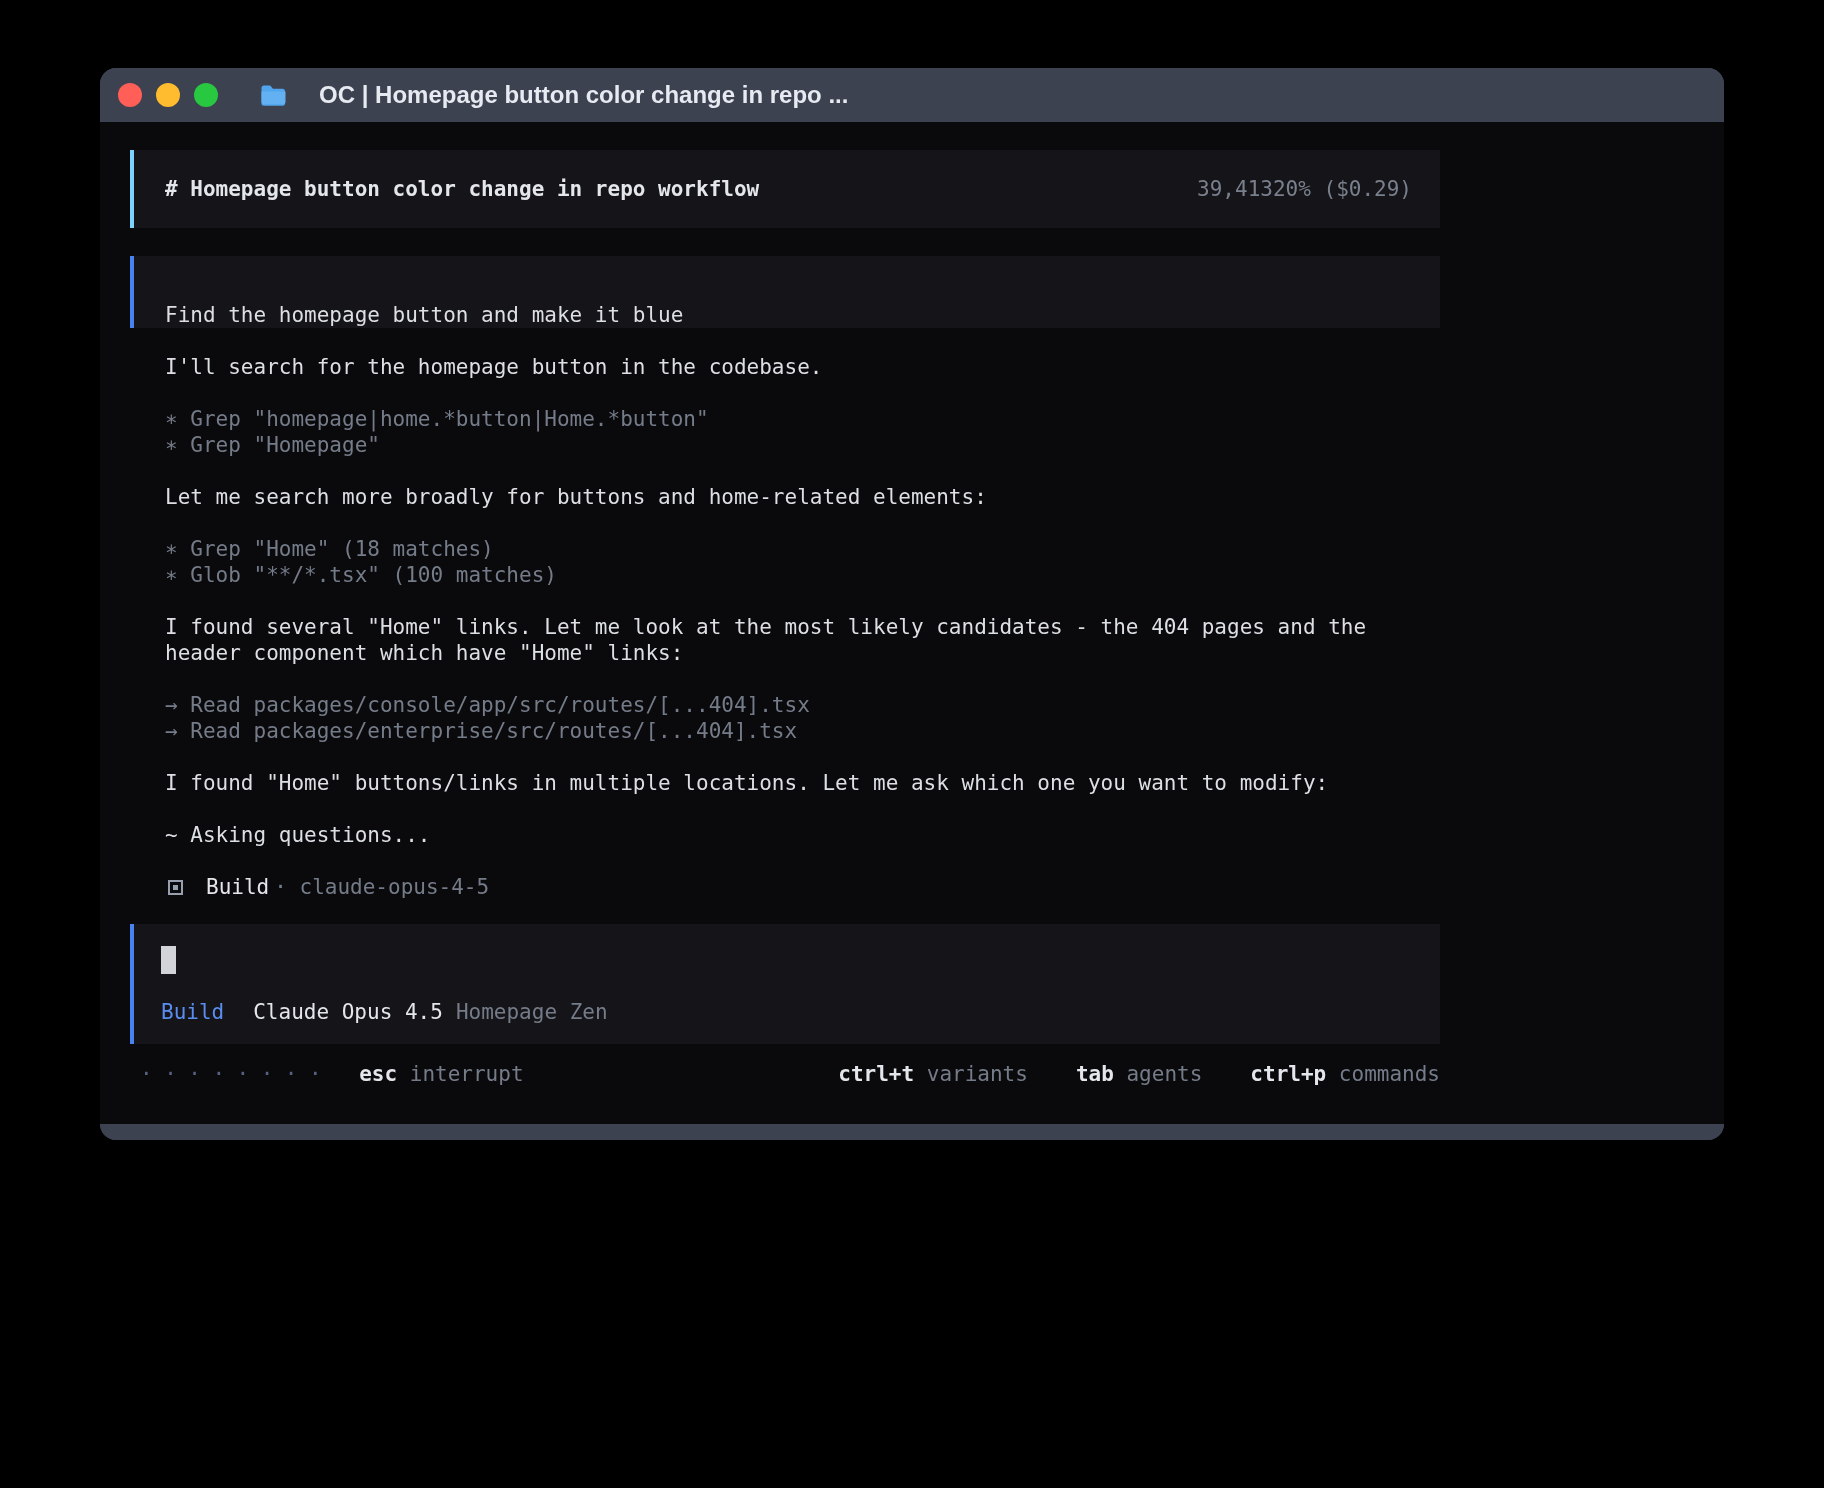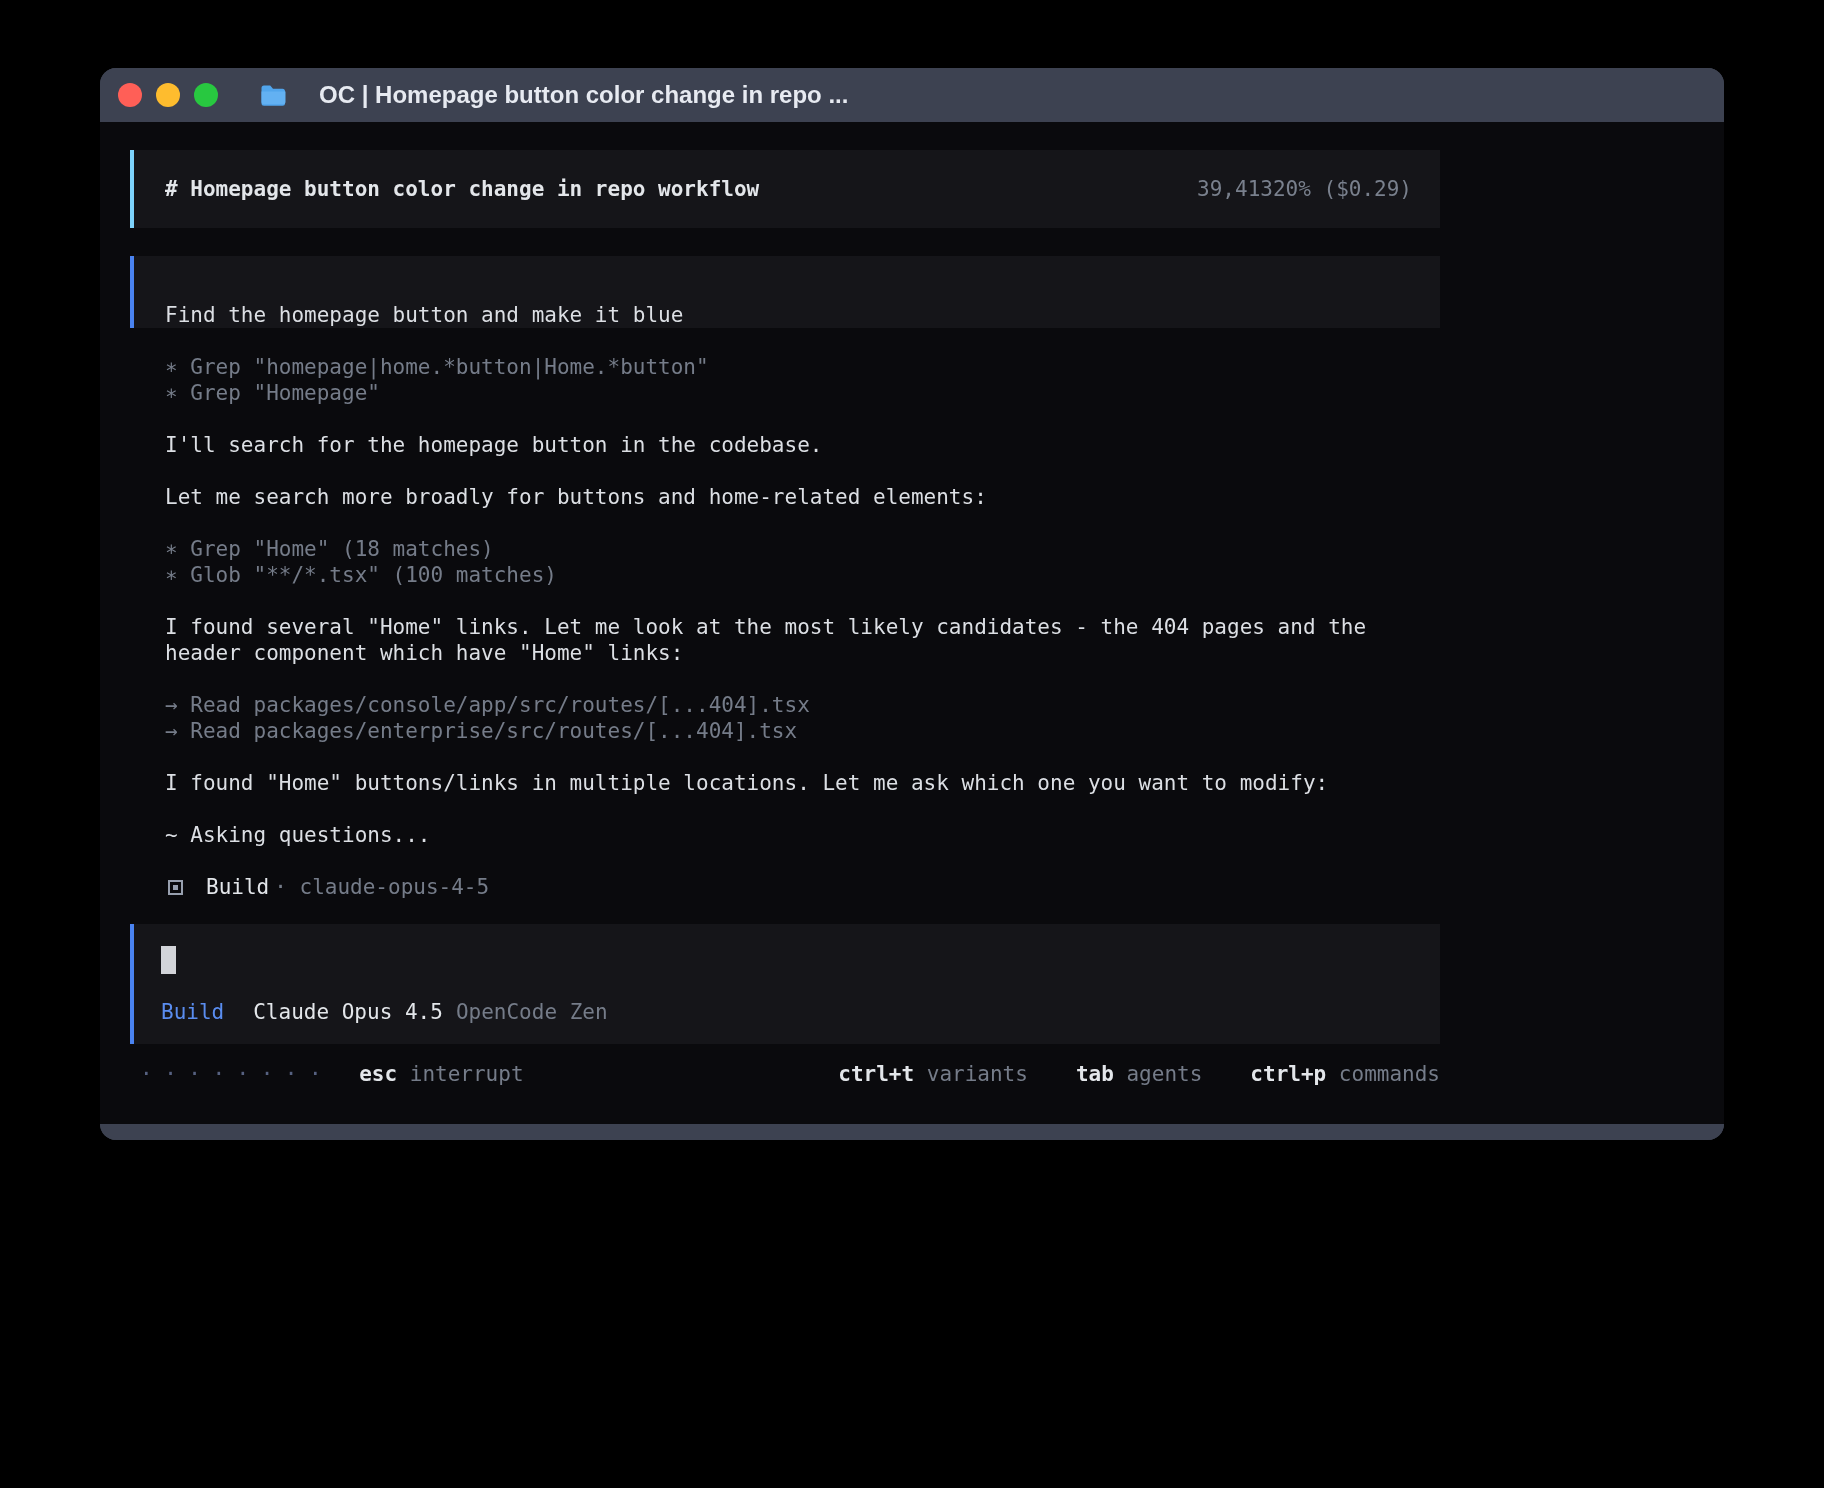--- a/index.html
+++ b/index.html
@@ -122,26 +122,26 @@
       </span>
     </div>
 
     <div class="panel user-panel">
       <span>Find the homepage button and make it blue</span>
     </div>
 
     <div class="transcript">
 
       <div class="block">
+        <div class="line text-line">I'll search for the homepage button in the codebase.</div>
+      </div>
+
+      <div class="block">
         <div class="line tool-line">∗ Grep "homepage|home.*button|Home.*button"</div>
         <div class="line tool-line">∗ Grep "Homepage"</div>
-      </div>
-
-      <div class="block">
-        <div class="line text-line">I'll search for the homepage button in the codebase.</div>
       </div>
 
       <div class="block">
         <div class="line text-line">Let me search more broadly for buttons and home-related elements:</div>
       </div>
 
       <div class="block">
         <div class="line tool-line">∗ Grep "Home" (18 matches)</div>
         <div class="line tool-line">∗ Glob "**/*.tsx" (100 matches)</div>
       </div>
@@ -169,21 +169,21 @@
         <span class="agent-model">· claude-opus-4-5</span>
       </div>
 
     </div>
 
     <div class="panel input-panel">
       <div class="cursor"></div>
       <div class="model-line">
         <span class="agent-mode">Build</span>
         <span class="model-name">Claude Opus 4.5</span>
-        <span class="model-provider">OpenCode Zen</span>
+        <span class="model-provider">Homepage Zen</span>
       </div>
     </div>
 
     <div class="footer">
       <div class="footer-left">
         <span class="spinner-dots">········</span>
         <span class="hint"><span class="key">esc</span><span class="lbl"> interrupt</span></span>
       </div>
       <div class="footer-right">
         <span class="hint"><span class="key">ctrl+t</span><span class="lbl"> variants</span></span>

